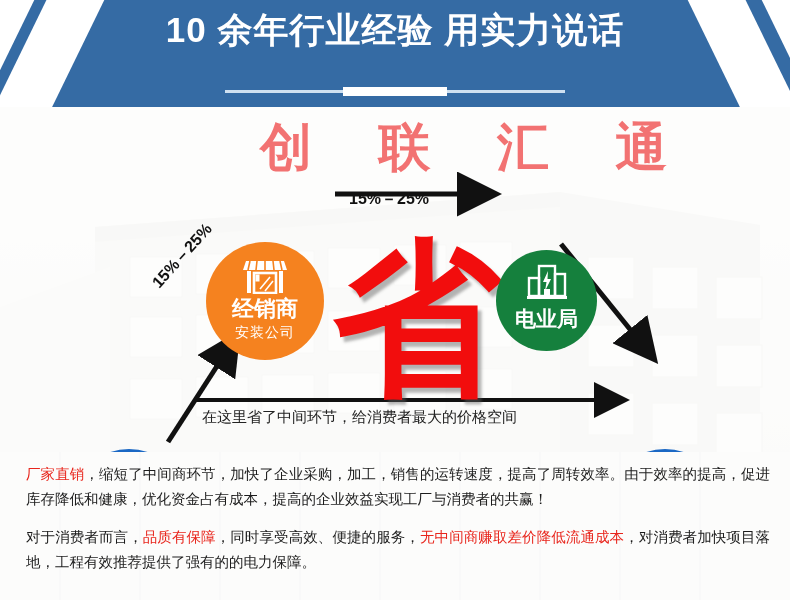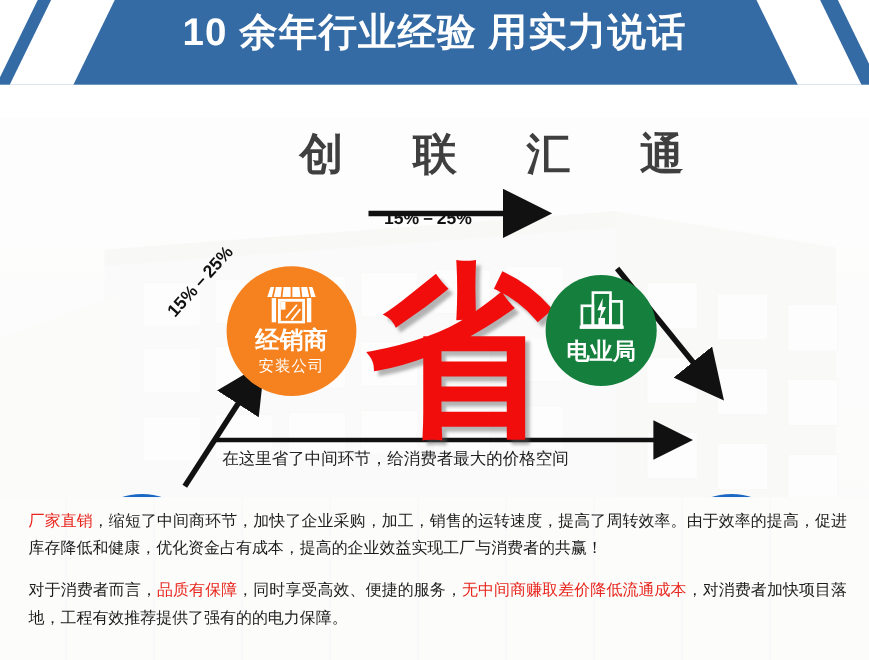--- a/index.html
+++ b/index.html
@@ -19,21 +19,21 @@
     height: 600px;
     overflow: hidden;
     background: #ffffff;
   }
 
   
   #header {
     position: absolute;
     left: 0; top: 0;
     width: 790px;
-    height: 77px;
+    height: 107px;
     background: #356ba4;
     overflow: hidden;
   }
   .hdr-stripe {
     position: absolute;
     top: -30px;
     width: 52px;
     height: 180px;
     background: #ffffff;
   }
@@ -96,23 +96,22 @@
   #bg-photo {
     position: absolute;
     left: 0; top: 0;
     width: 790px; height: 345px;
     opacity: 0.30;
   }
   #bg-wm {
     position: absolute;
     left: 260px; top: 6px;
     width: 400px;
-    text-align: center;
-    color: #000000;
-    font-size: 40px;
+    color: #ef4444;
+    font-size: 52px;
     font-weight: bold;
     letter-spacing: 26px;
     opacity: 0.75;
     white-space: nowrap;
   }
 
   
   .node {
     position: absolute;
     border-radius: 50%;

